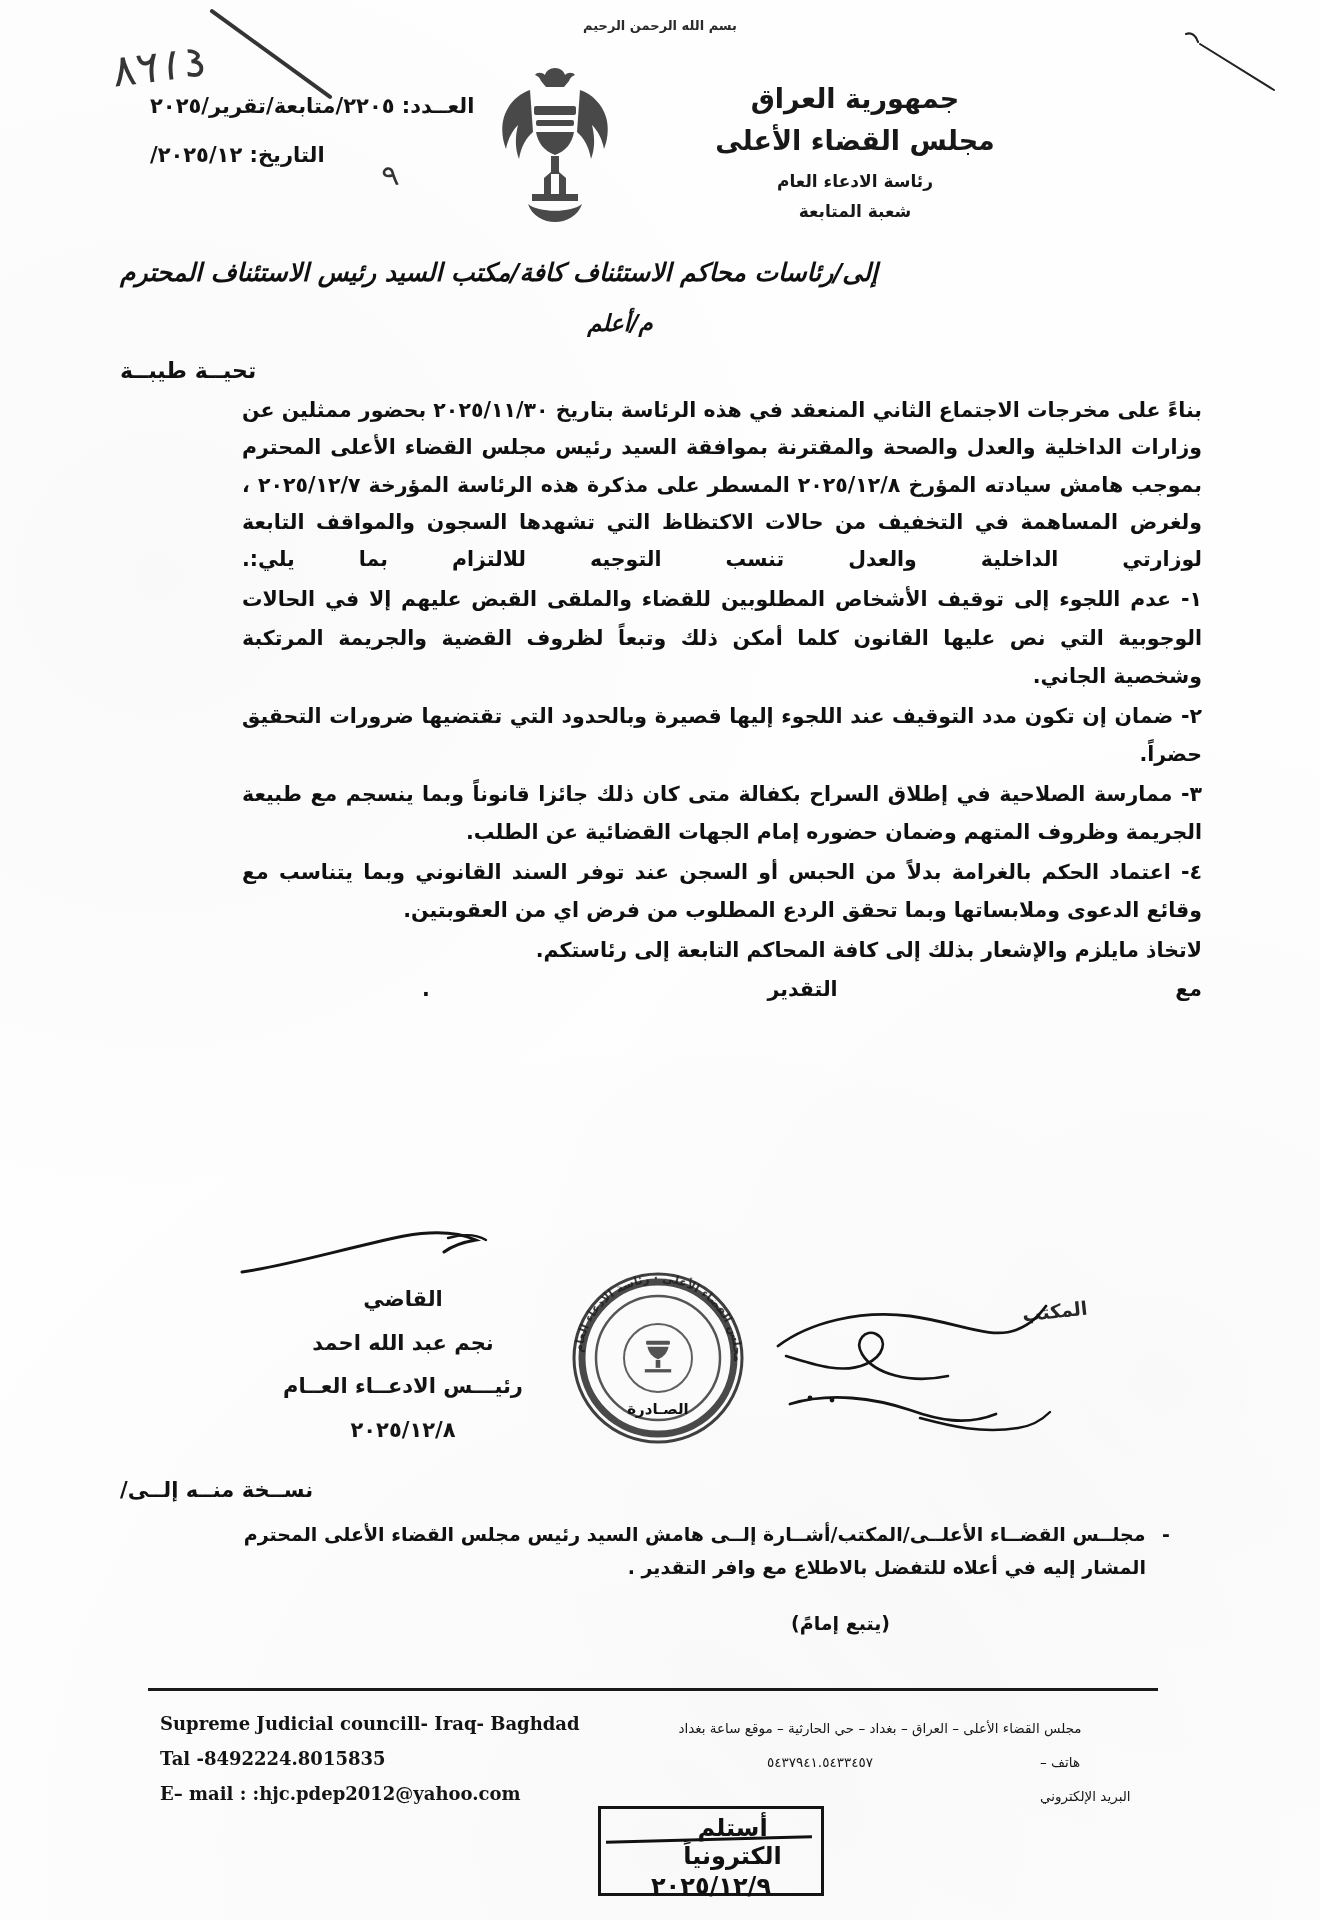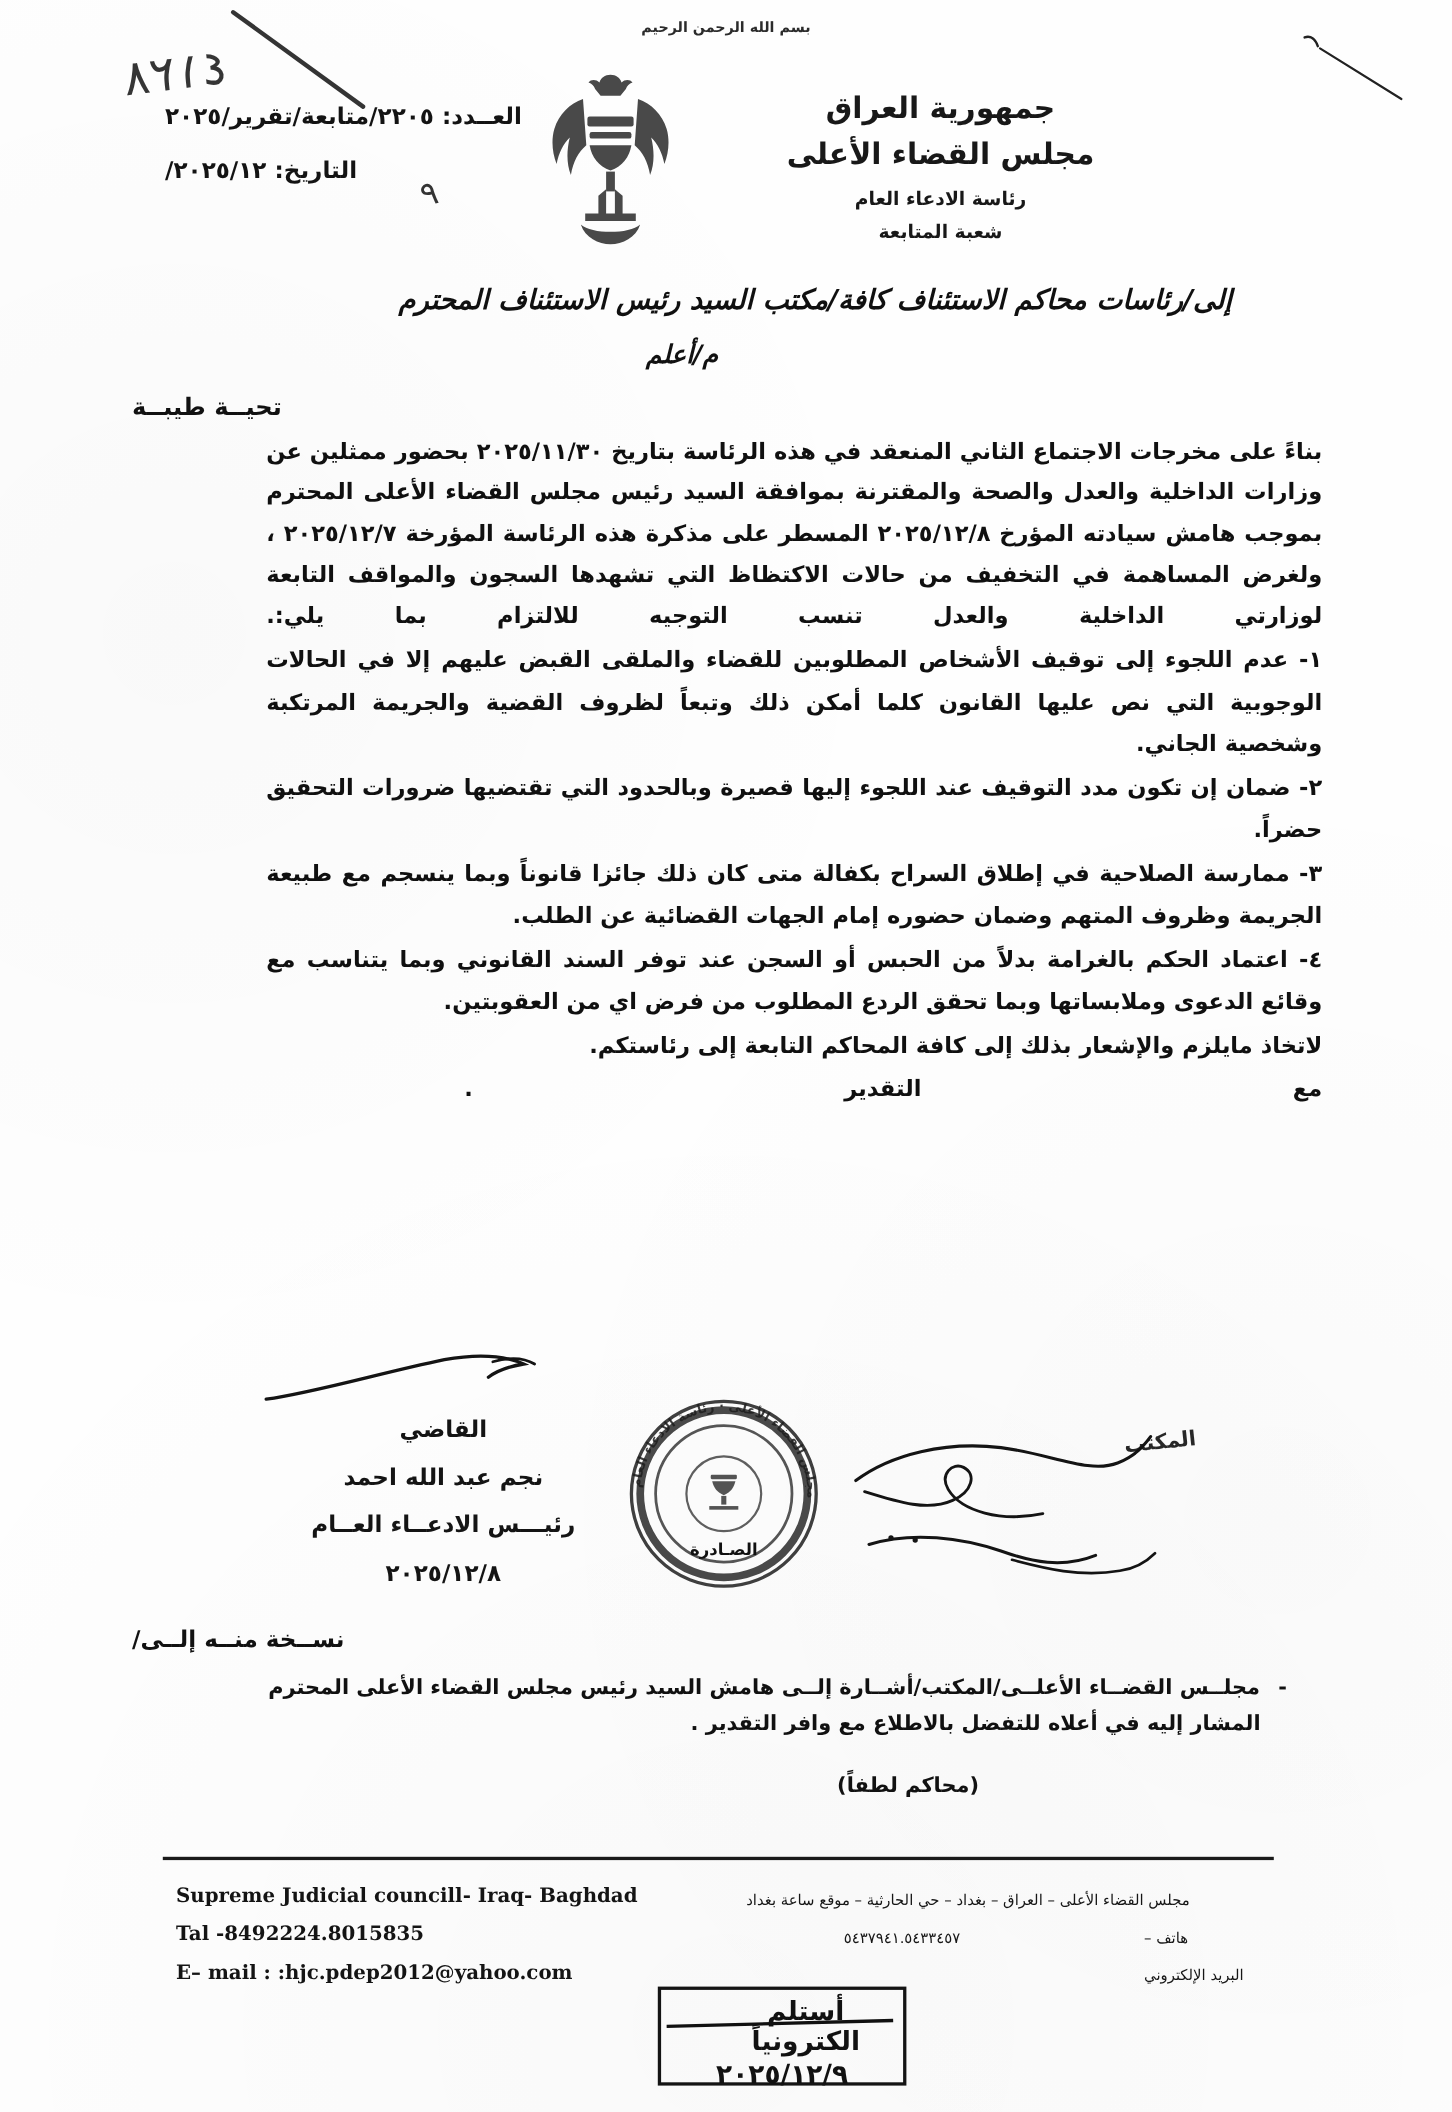--- a/index.html
+++ b/index.html
@@ -94,21 +94,21 @@
     color: #181818;
   }
   #letterhead .l1 { font-size: 27px; font-weight: bold; line-height: 1.55; }
   #letterhead .l2 { font-size: 27px; font-weight: bold; line-height: 1.55; }
   #letterhead .l3 { font-size: 17px; font-weight: bold; margin-top: 9px; }
   #letterhead .l4 { font-size: 17px; font-weight: bold; margin-top: 10px; }
 
   
   #addressee {
     top: 258px; left: 120px; width: 1000px;
-    text-align: right;
+    text-align: left;
     font-size: 25px;
     font-weight: bold;
     font-style: italic;
     color: #101010;
   }
   #subject {
     top: 310px; left: 120px; width: 1000px;
     text-align: center;
     font-size: 23px;
     font-weight: bold;
@@ -377,21 +377,21 @@
   <div class="abs ar" id="office-label">المكتب</div>
 
   <div class="abs ar" id="copyto-head">نســخة منــه إلــى/</div>
   <div class="abs ar" id="copyto">
     <div>
       <span class="bullet">-</span>
       <span>مجلــس القضــاء الأعلــى/المكتب/أشــارة إلــى هامش السيد رئيس مجلس القضاء الأعلى المحترم</span>
       <span class="sub">المشار إليه في أعلاه للتفضل بالاطلاع مع وافر التقدير .</span>
     </div>
   </div>
-  <div class="abs ar" id="follow">(محاكم لطفاً)</div>
+  <div class="abs ar" id="follow">(يتبع إمامً)</div>
 
   <div class="abs" id="rule"></div>
 
   <div class="abs" id="footer-en">
     <div>Supreme Judicial councill- Iraq- Baghdad</div>
     <div>Tal -8492224.8015835</div>
     <div>E– mail :  :hjc.pdep2012@yahoo.com</div>
   </div>
 
   <div class="abs ar" id="footer-ar">

